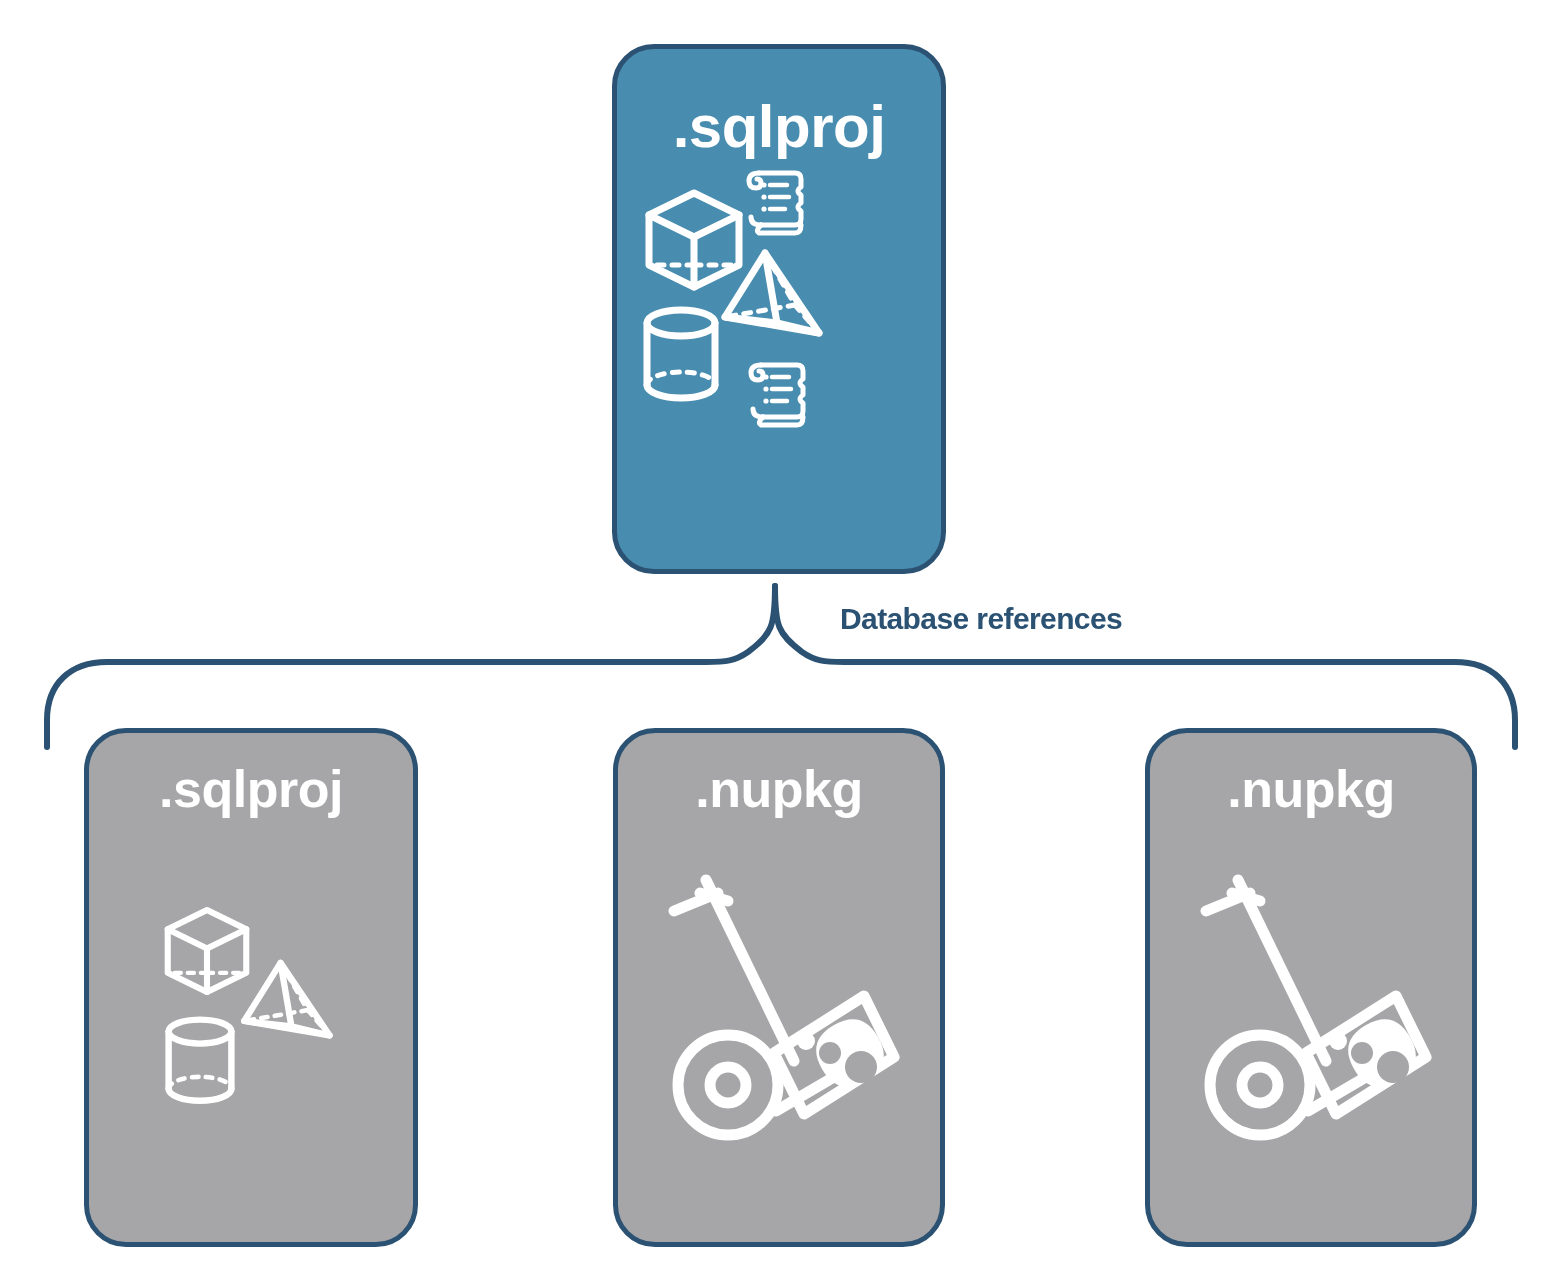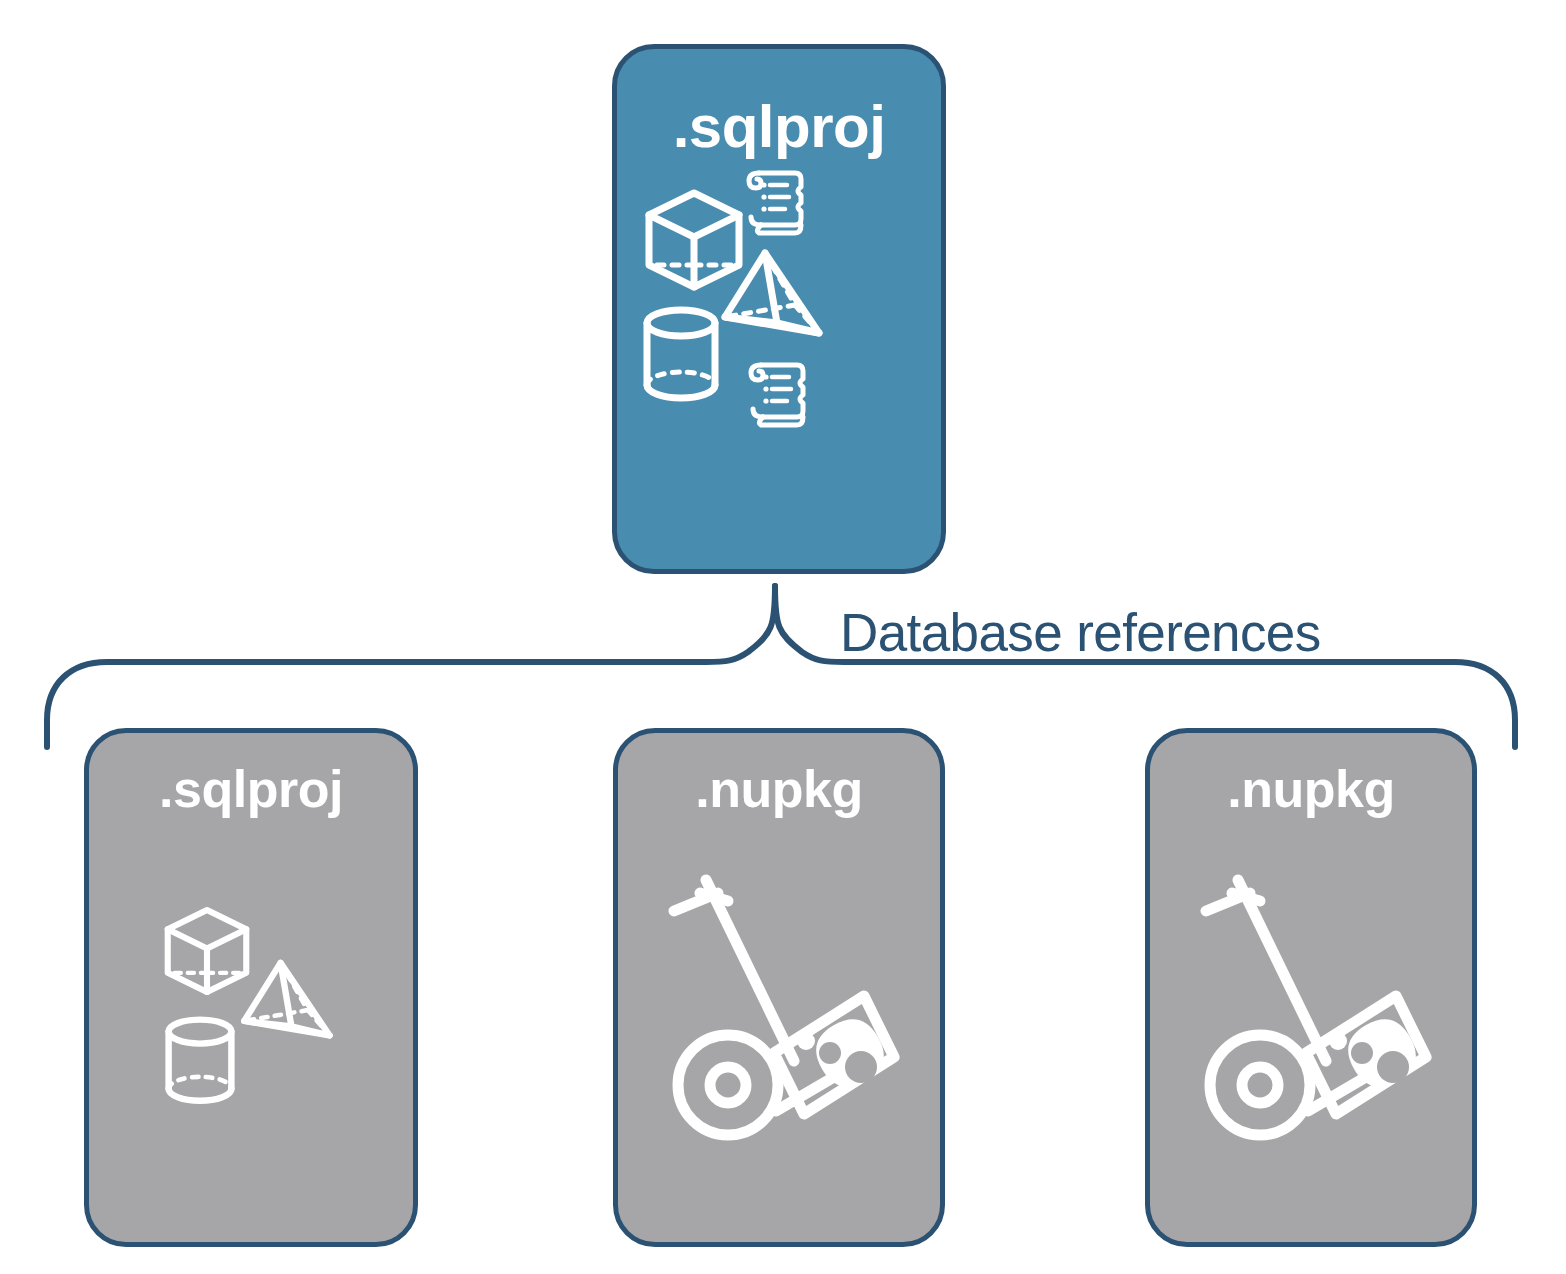--- a/index.html
+++ b/index.html
@@ -53,22 +53,22 @@
   #brace-layer {
     position: absolute;
     left: 0; top: 0;
     width: 1566px; height: 1274px;
     pointer-events: none;
   }
   #brace-label {
     position: absolute;
     left: 840px;
     top: 586px;
-    font-size: 53px;
-    font-weight: normal;
+    font-size: 30px;
+    font-weight: bold;
     color: #2b5273;
     letter-spacing: -0.6px;
     white-space: nowrap;
     user-select: none;
   }
 </style>
 </head>
 <body>
 
 <div id="diagram-root">

